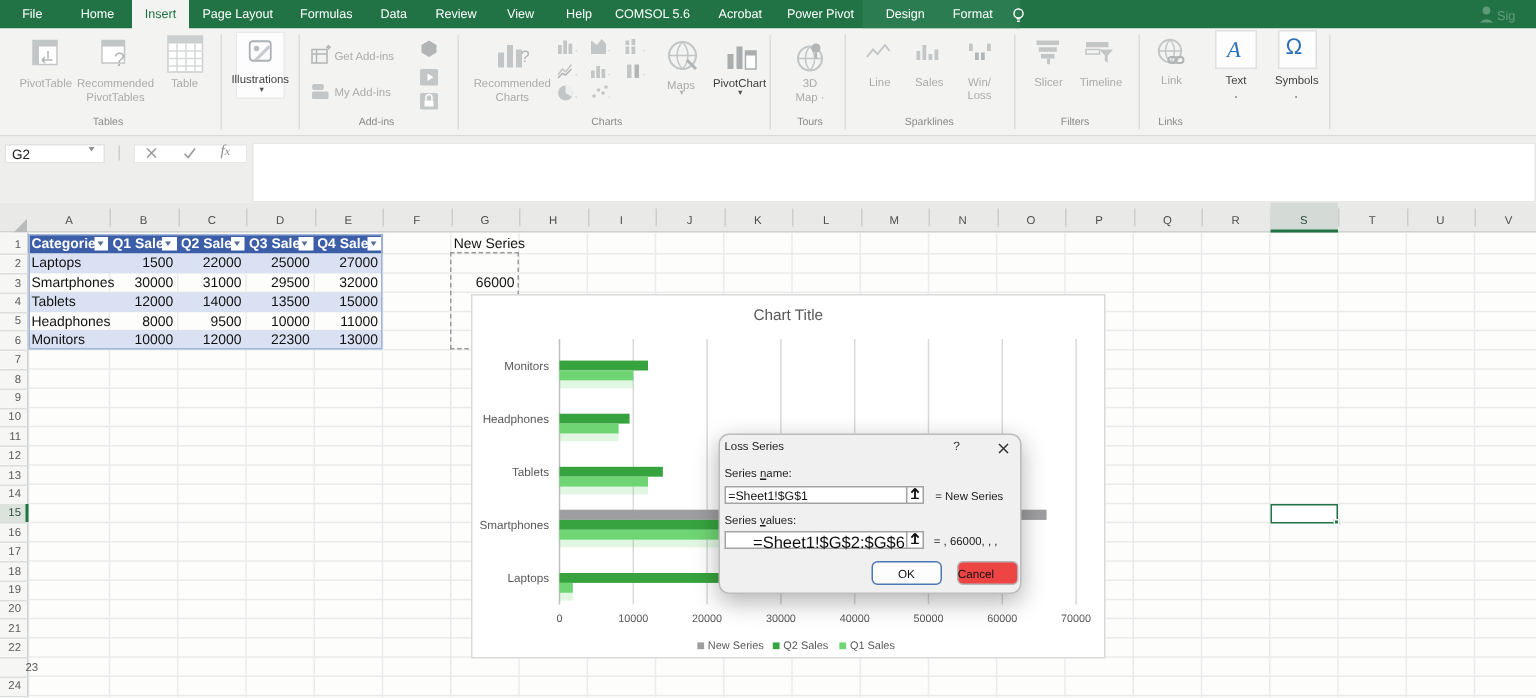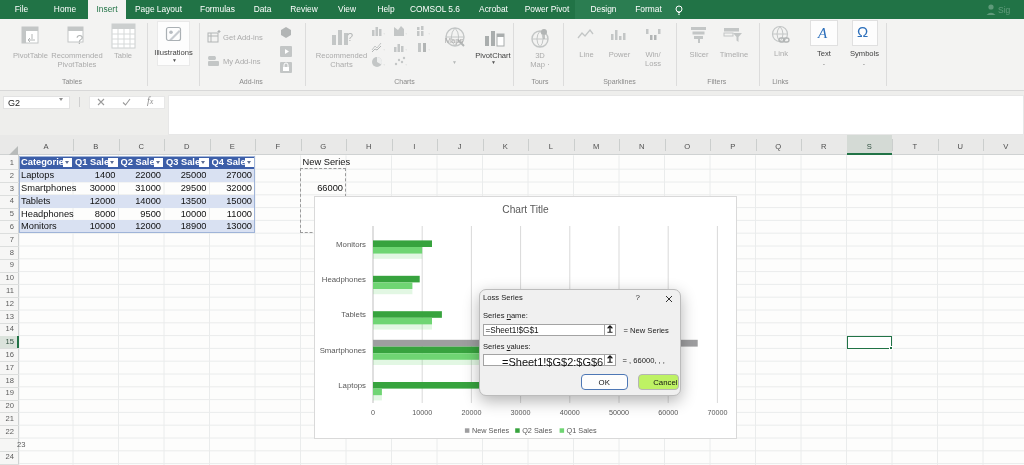--- a/index.html
+++ b/index.html
@@ -209,21 +209,21 @@
       <circle cx="6" cy="4" r="1.2" fill="#c3c6c6"></circle>
       <circle cx="9" cy="6" r="1.2" fill="#c3c6c6"></circle>
       <circle cx="11" cy="2" r="1.2" fill="#c3c6c6"></circle>
       <path d="M12.4 5.4l1.6 0-0.8 1.2z" fill="#d2d5d5" transform="translate(0,3)"></path>
     </svg>
 <svg class="abs" style="left:444px;top:26px" width="22" height="23" viewBox="0 0 22 23">
       <circle cx="11" cy="11" r="9" fill="none" stroke="#c3c6c6" stroke-width="1.4"></circle>
       <path d="M2 11h18M11 2a13 13 0 0 1 0 18M11 2a13 13 0 0 0 0 18" stroke="#c3c6c6" fill="none"></path>
       <path d="M14 14l6 6" stroke="#b2b5b5" stroke-width="2"></path>
     </svg>
-<div class="abs rlabel" style="left:419.0px;top:36px;width:70px">Maps</div>
+<div class="abs rlabel" style="left:419.0px;top:52px;width:70px">Maps</div>
 <div class="abs" style="left:452px;top:59px;width:6px;font-size:5px;color:#b5b8b8">▼</div>
 <svg class="abs" style="left:483px;top:27px" width="22" height="22" viewBox="0 0 22 22">
       <rect x="2" y="9" width="4" height="10" fill="#a9adad"></rect>
       <rect x="8" y="4" width="4" height="15" fill="#a9adad"></rect>
       <rect x="14" y="7" width="7" height="12" fill="#fff" stroke="#a9adad"></rect>
       <rect x="14" y="7" width="7" height="3" fill="#a9adad"></rect>
     </svg>
 <div class="abs rlabel on" style="left:458.0px;top:51px;width:70px">PivotChart</div>
 <div class="abs" style="left:491px;top:59px;width:6px;font-size:5px;color:#555">▼</div>
 <svg class="abs" style="left:530px;top:27px" width="21" height="22" viewBox="0 0 21 22">
@@ -236,21 +236,21 @@
 <svg class="abs" style="left:577px;top:29px" width="21" height="12" viewBox="0 0 21 12">
       <path d="M1 9l4-5 3 3 5-6 3 4" stroke="#c3c6c6" stroke-width="1.3" fill="none"></path>
     </svg>
 <div class="abs rlabel" style="left:551.5px;top:50px;width:70px">Line</div>
 <svg class="abs" style="left:610px;top:28px" width="19" height="13" viewBox="0 0 19 13">
       <rect x="1" y="6" width="2.5" height="6" fill="#c3c6c6"></rect>
       <rect x="5" y="2" width="2.5" height="10" fill="#c3c6c6"></rect>
       <rect x="9" y="8" width="2.5" height="4" fill="#c3c6c6"></rect>
       <rect x="13" y="5" width="2.5" height="7" fill="#c3c6c6"></rect>
     </svg>
-<div class="abs rlabel" style="left:584.5px;top:50px;width:70px">Power</div>
+<div class="abs rlabel" style="left:584.5px;top:50px;width:70px">Sales</div>
 <svg class="abs" style="left:645px;top:28px" width="17" height="13" viewBox="0 0 17 13">
       <rect x="1" y="1" width="2.5" height="5" fill="#c3c6c6"></rect>
       <rect x="5" y="7" width="2.5" height="5" fill="#b2b5b5"></rect>
       <rect x="9" y="7" width="2.5" height="5" fill="#b2b5b5"></rect>
       <rect x="13" y="1" width="2.5" height="5" fill="#c3c6c6"></rect>
     </svg>
 <div class="abs rlabel" style="left:638.0px;top:50px;width:30px">Win/<br>Loss</div>
 <svg class="abs" style="left:690px;top:26px" width="20" height="17" viewBox="0 0 20 17">
       <rect x="1" y="1" width="15" height="3" fill="#c3c6c6"></rect>
       <rect x="2.5" y="5.5" width="12" height="3" fill="#c3c6c6"></rect>
@@ -404,21 +404,21 @@
 <div class="abs" style="left:153.5px;top:157.9px;width:9.5px;height:9.5px;background:#fff"></div>
 <div class="abs" style="left:155.5px;top:160.6px;width:0;height:0;border-left:2.8px solid transparent;border-right:2.8px solid transparent;border-top:3.6px solid #5a6c94"></div>
 <div class="tcell" style="left:166.0px;top:156.4px;width:43.5px;color:#fff;font-weight:bold;overflow:hidden">Q3 Sales</div>
 <div class="abs" style="left:199.0px;top:157.9px;width:9.5px;height:9.5px;background:#fff"></div>
 <div class="abs" style="left:201.0px;top:160.6px;width:0;height:0;border-left:2.8px solid transparent;border-right:2.8px solid transparent;border-top:3.6px solid #5a6c94"></div>
 <div class="tcell" style="left:211.5px;top:156.4px;width:43.5px;color:#fff;font-weight:bold;overflow:hidden">Q4 Sales</div>
 <div class="abs" style="left:244.5px;top:157.9px;width:9.5px;height:9.5px;background:#fff"></div>
 <div class="abs" style="left:246.5px;top:160.6px;width:0;height:0;border-left:2.8px solid transparent;border-right:2.8px solid transparent;border-top:3.6px solid #5a6c94"></div>
 <div class="abs" style="left:19.0px;top:169.2px;width:236.0px;height:12.8px;background:#d9e1f2"></div>
 <div class="tcell" style="left:21.0px;top:169.2px">Laptops</div>
-<div class="tcell num" style="left:73.0px;top:169.2px;width:42.5px">1400</div>
+<div class="tcell num" style="left:73.0px;top:169.2px;width:42.5px">1500</div>
 <div class="tcell num" style="left:118.5px;top:169.2px;width:42.5px">22000</div>
 <div class="tcell num" style="left:164.0px;top:169.2px;width:42.5px">25000</div>
 <div class="tcell num" style="left:209.5px;top:169.2px;width:42.5px">27000</div>
 <div class="tcell" style="left:21.0px;top:182.0px">Smartphones</div>
 <div class="tcell num" style="left:73.0px;top:182.0px;width:42.5px">30000</div>
 <div class="tcell num" style="left:118.5px;top:182.0px;width:42.5px">31000</div>
 <div class="tcell num" style="left:164.0px;top:182.0px;width:42.5px">29500</div>
 <div class="tcell num" style="left:209.5px;top:182.0px;width:42.5px">32000</div>
 <div class="abs" style="left:19.0px;top:194.8px;width:236.0px;height:12.8px;background:#d9e1f2"></div>
 <div class="tcell" style="left:21.0px;top:194.8px">Tablets</div>
@@ -428,21 +428,21 @@
 <div class="tcell num" style="left:209.5px;top:194.8px;width:42.5px">15000</div>
 <div class="tcell" style="left:21.0px;top:207.6px">Headphones</div>
 <div class="tcell num" style="left:73.0px;top:207.6px;width:42.5px">8000</div>
 <div class="tcell num" style="left:118.5px;top:207.6px;width:42.5px">9500</div>
 <div class="tcell num" style="left:164.0px;top:207.6px;width:42.5px">10000</div>
 <div class="tcell num" style="left:209.5px;top:207.6px;width:42.5px">11000</div>
 <div class="abs" style="left:19.0px;top:220.4px;width:236.0px;height:12.8px;background:#d9e1f2"></div>
 <div class="tcell" style="left:21.0px;top:220.4px">Monitors</div>
 <div class="tcell num" style="left:73.0px;top:220.4px;width:42.5px">10000</div>
 <div class="tcell num" style="left:118.5px;top:220.4px;width:42.5px">12000</div>
-<div class="tcell num" style="left:164.0px;top:220.4px;width:42.5px">18900</div>
+<div class="tcell num" style="left:164.0px;top:220.4px;width:42.5px">22300</div>
 <div class="tcell num" style="left:209.5px;top:220.4px;width:42.5px">13000</div>
 <div class="abs" style="left:19.0px;top:156.4px;width:236.0px;height:76.8px;border:1px solid #9fb4d8;pointer-events:none"></div>
 <div class="tcell" style="left:302.5px;top:156.4px">New Series</div>
 <div class="tcell num" style="left:300.5px;top:182.0px;width:42.5px">66000</div>
 <div class="abs" style="left:299.5px;top:168.2px;width:46.5px;height:65.0px;border:1.5px dashed #9b9b9b"></div>
 <div class="abs" style="left:313.5px;top:196.0px;width:423.0px;height:242.5px;background:#fff;border:1px solid #d9d9d9"></div>
 <svg class="abs" style="left:313.5px;top:196.0px" width="423" height="242">
       <text x="211.5" y="17" font-size="10.2" fill="#595959" text-anchor="middle">Chart Title</text>
       <line x1="59.0" y1="30.0" x2="59.0" y2="207.0" stroke="#bfbfbf" stroke-width="1"></line>
       <line x1="108.2" y1="30.0" x2="108.2" y2="207.0" stroke="#d9d9d9" stroke-width="1"></line>
@@ -508,13 +508,13 @@
 <div class="abs" style="left:483px;top:341.5px;font-size:7.6px;color:#1a1a1a">Series <span style="text-decoration:underline">v</span>alues:</div>
 <div class="abs" style="left:482.6px;top:353.5px;width:133px;height:12px;background:#fff;border:1px solid #a3a3a3"></div>
 <div class="abs" style="left:502px;top:355.5px;font-size:11px;color:#111">=Sheet1!$G$2:$G$6</div>
 <div class="abs" style="left:604px;top:353.5px;width:11.6px;height:12px;background:#fff;border:1px solid #a3a3a3"></div>
 <svg class="abs" style="left:605.8px;top:355.3px" width="8" height="8" viewBox="0 0 9 9">
       <path d="M4.5 8V1.8M4.5 0.8L1.8 3.8M4.5 0.8l2.7 3" stroke="#111" stroke-width="1.4" fill="none"></path>
       <path d="M1.6 8.2h5.8" stroke="#111" stroke-width="1"></path>
     </svg>
 <div class="abs" style="left:622.5px;top:356px;font-size:7.6px;color:#1a1a1a">= , 66000, , ,</div>
 <div class="abs" style="left:581px;top:373.5px;width:46.5px;height:16.5px;background:#fdfdfd;border:1px solid #4d77b5;border-radius:4px;font-size:7.8px;color:#111;text-align:center;line-height:15px">OK</div>
-<div class="abs" style="left:637.5px;top:373.5px;width:41px;height:16.5px;background:#bef264;border:1px solid #b5b5b5;border-radius:4px;font-size:7.8px;color:#111;text-align:right;line-height:15px">Cancel</div>
+<div class="abs" style="left:637.5px;top:373.5px;width:41px;height:16.5px;background:#ef4444;border:1px solid #b5b5b5;border-radius:4px;font-size:7.8px;color:#111;text-align:left;line-height:15px">Cancel</div>
 </div>
 </body></html>

